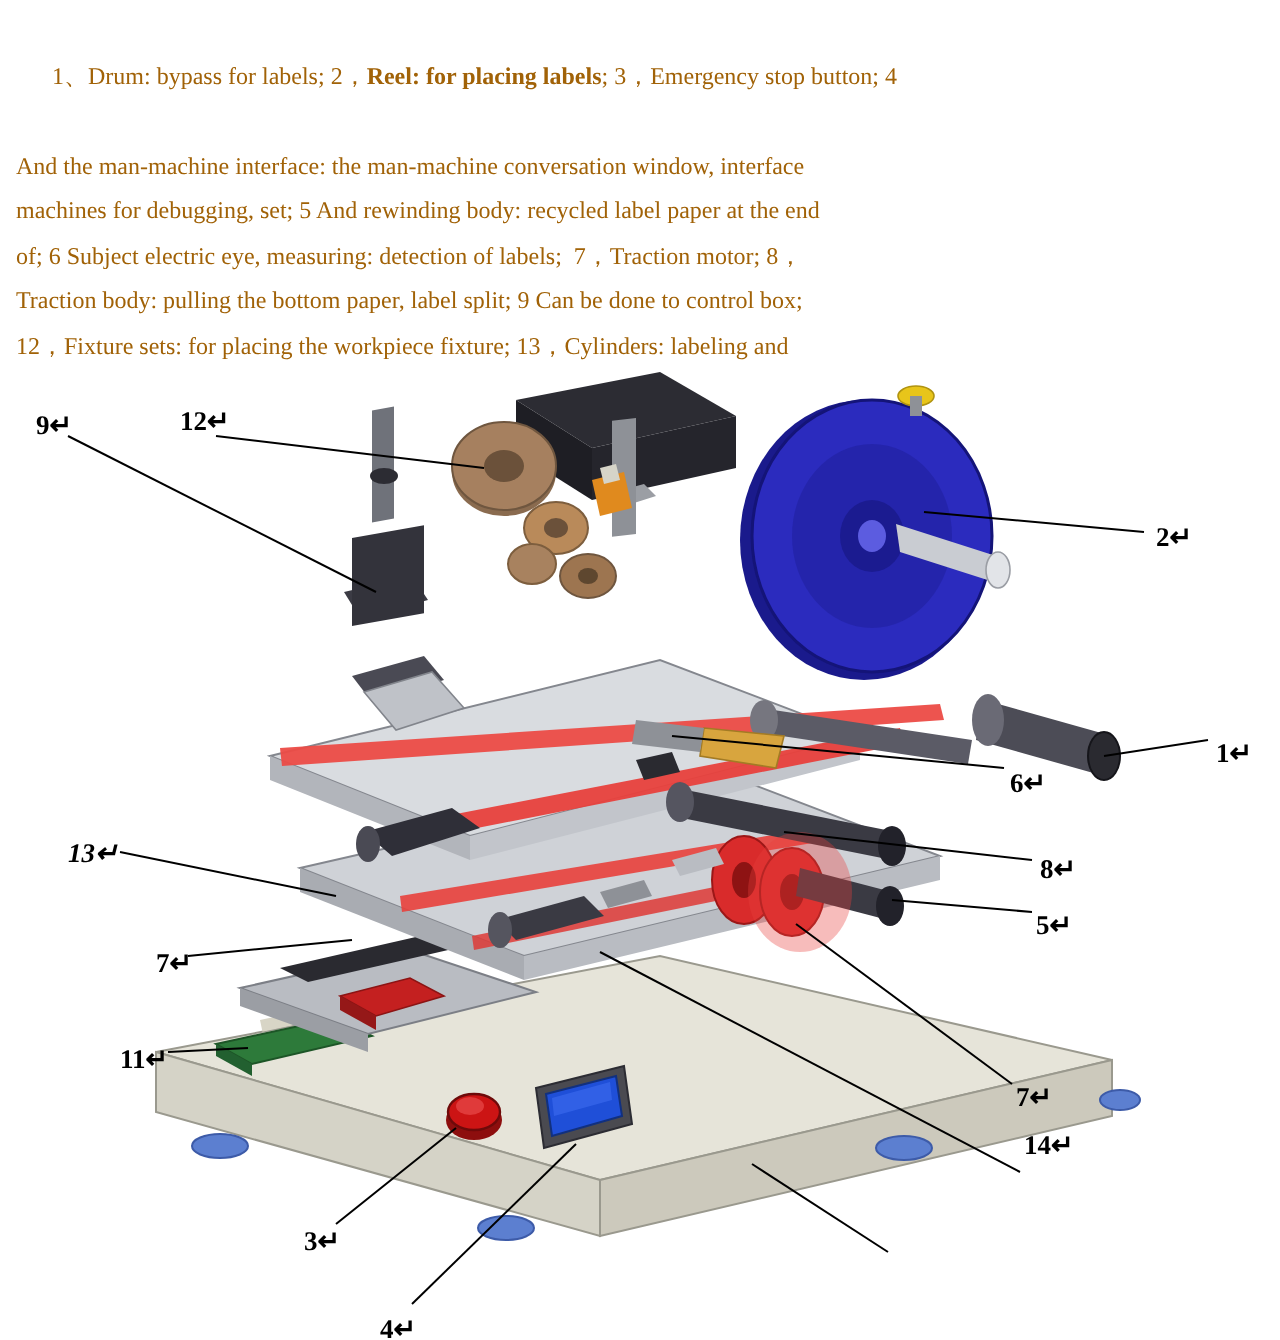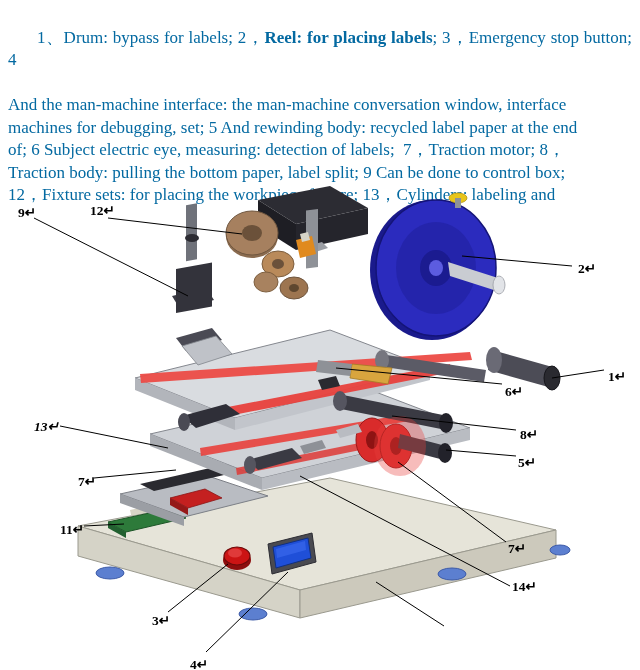--- a/index.html
+++ b/index.html
@@ -19,25 +19,25 @@
     position: relative;
     width: 640px;
     height: 670px;
   }
   
   .caption-block {
     position: absolute;
     left: 8px;
     top: 4px;
     width: 624px;
-    font-size: 17px;
+    font-size: 12px;
     line-height: 22.5px;
     text-align: justify;
     text-justify: inter-word;
-    color: #0369a1;
+    color: #a16207;
   }
   .caption-block p {
     margin: 0;
     white-space: pre-wrap;
   }
   .bold-seg { font-weight: bold; }
 
   
   #figure {
     position: absolute;
@@ -260,19 +260,19 @@
     <div class="callout-label" style="left:90px;  top:24px;">12↵</div>
     <div class="callout-label" style="left:578px; top:82px;">2↵</div>
     <div class="callout-label" style="left:608px; top:190px;">1↵</div>
     <div class="callout-label" style="left:505px; top:205px;">6↵</div>
     <div class="callout-label" style="left:520px; top:248px;">8↵</div>
     <div class="callout-label" style="left:34px;  top:240px;font-style:italic;">13↵</div>
     <div class="callout-label" style="left:518px; top:276px;">5↵</div>
     <div class="callout-label" style="left:78px;  top:295px;">7↵</div>
     <div class="callout-label" style="left:508px; top:362px;">7↵</div>
     <div class="callout-label" style="left:60px;  top:343px;">11↵</div>
-    <div class="callout-label" style="left:512px; top:400px;text-align:right;">14↵</div>
+    <div class="callout-label" style="left:512px; top:386px;text-align:right;">14↵</div>
     <div class="callout-label" style="left:152px; top:434px;">3↵</div>
     <div class="callout-label" style="left:442px; top:450px;margin-top:40px;">10↵</div>
     <div class="callout-label" style="left:190px; top:478px;">4↵</div>
 
   </div>
 </div>
 
 </body></html>

